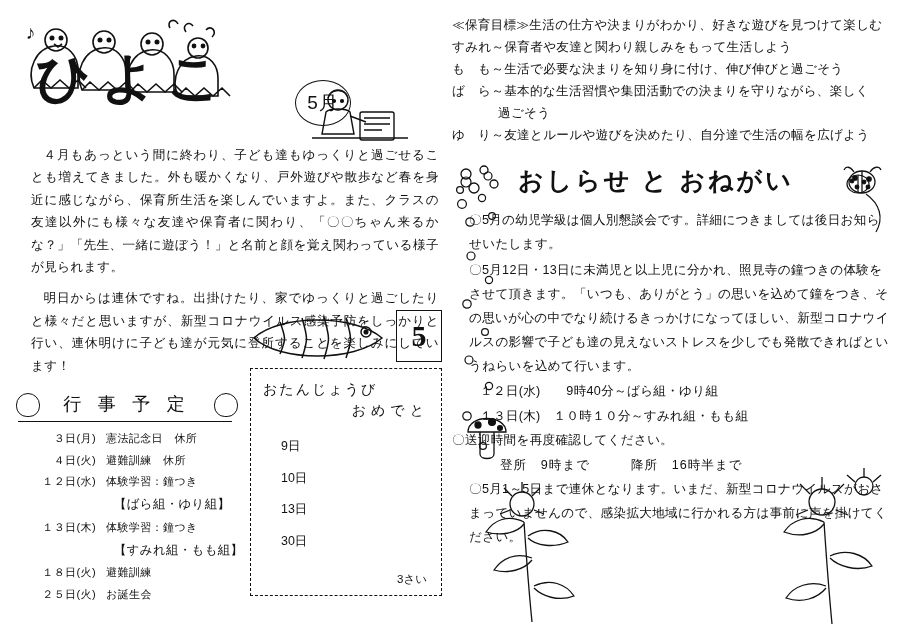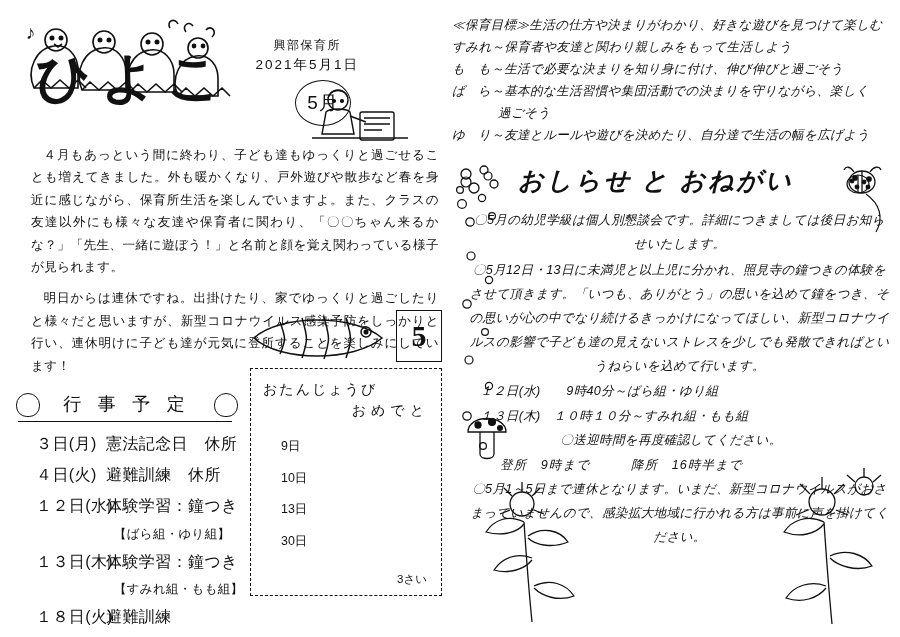--- a/index.html
+++ b/index.html
@@ -27,21 +27,20 @@
     top: 14px;
     width: 425px;
     height: 610px;
   }
   .col-right {
     position: absolute;
     left: 452px;
     top: 14px;
     width: 438px;
     height: 610px;
-    font-style: italic;
   }
 
   
   .masthead {
     position: relative;
     height: 130px;
   }
   .issue-info {
     position: absolute;
     right: 84px;
@@ -146,21 +145,21 @@
   }
   .events-title::before { left: -2px; }
   .events-title::after  { right: -2px; }
   .events-underline {
     border-bottom: 1.6px solid #111;
     width: 214px;
     margin-bottom: 6px;
   }
   .event-row {
     display: flex;
-    font-size: 16px;
+    font-size: 11px;
     line-height: 1.95;
     letter-spacing: 0.4px;
     padding-left: 18px;
     align-items: flex-end;
   }
   .event-row .d {
     width: 60px;
     text-align: right;
     white-space: nowrap;
   }
@@ -259,21 +258,20 @@
     font-family: "Liberation Serif", serif;
   }
   .notice-body {
     font-size: 12.6px;
     line-height: 1.92;
     letter-spacing: 0.3px;
     margin-top: 2px;
   }
   .notice-body .item {
     margin-bottom: 1px;
-    text-align: center;
   }
   .notice-body .cont {
     padding-left: 17px;
   }
   .notice-body .times {
     padding-left: 28px;
   }
   .notice-body .times2 {
     padding-left: 48px;
     letter-spacing: 1px;
@@ -321,24 +319,20 @@
           <path d="M166 14 c-5 -6 3 -12 7 -6"></path>
           <path d="M186 12 c5 -6 12 2 6 7"></path>
           <path d="M150 10 c-4 -7 5 -11 8 -4"></path>
         </g>
       </svg>
 
       <span class="deco-note">♪</span>
 
       <div class="title-text">ひよこ</div>
 
-      <div class="issue-info">
-        <div class="nursery">興部保育所</div>
-        <div class="date">2021年5月1日</div>
-      </div>
       <div class="month-badge">5月</div>
 
       <svg class="writer-art" viewBox="0 0 110 58">
         <g fill="none" stroke="#111" stroke-width="1.4">
           <circle cx="34" cy="14" r="10"></circle>
           <path d="M24 12 c2 -10 18 -10 20 0"></path>
           <circle cx="30" cy="15" r="1.4" fill="#111"></circle>
           <circle cx="38" cy="15" r="1.4" fill="#111"></circle>
           <path d="M22 26 c4 -4 20 -4 24 0 l4 22 l-32 0 z"></path>
           <path d="M46 30 l16 6"></path>

